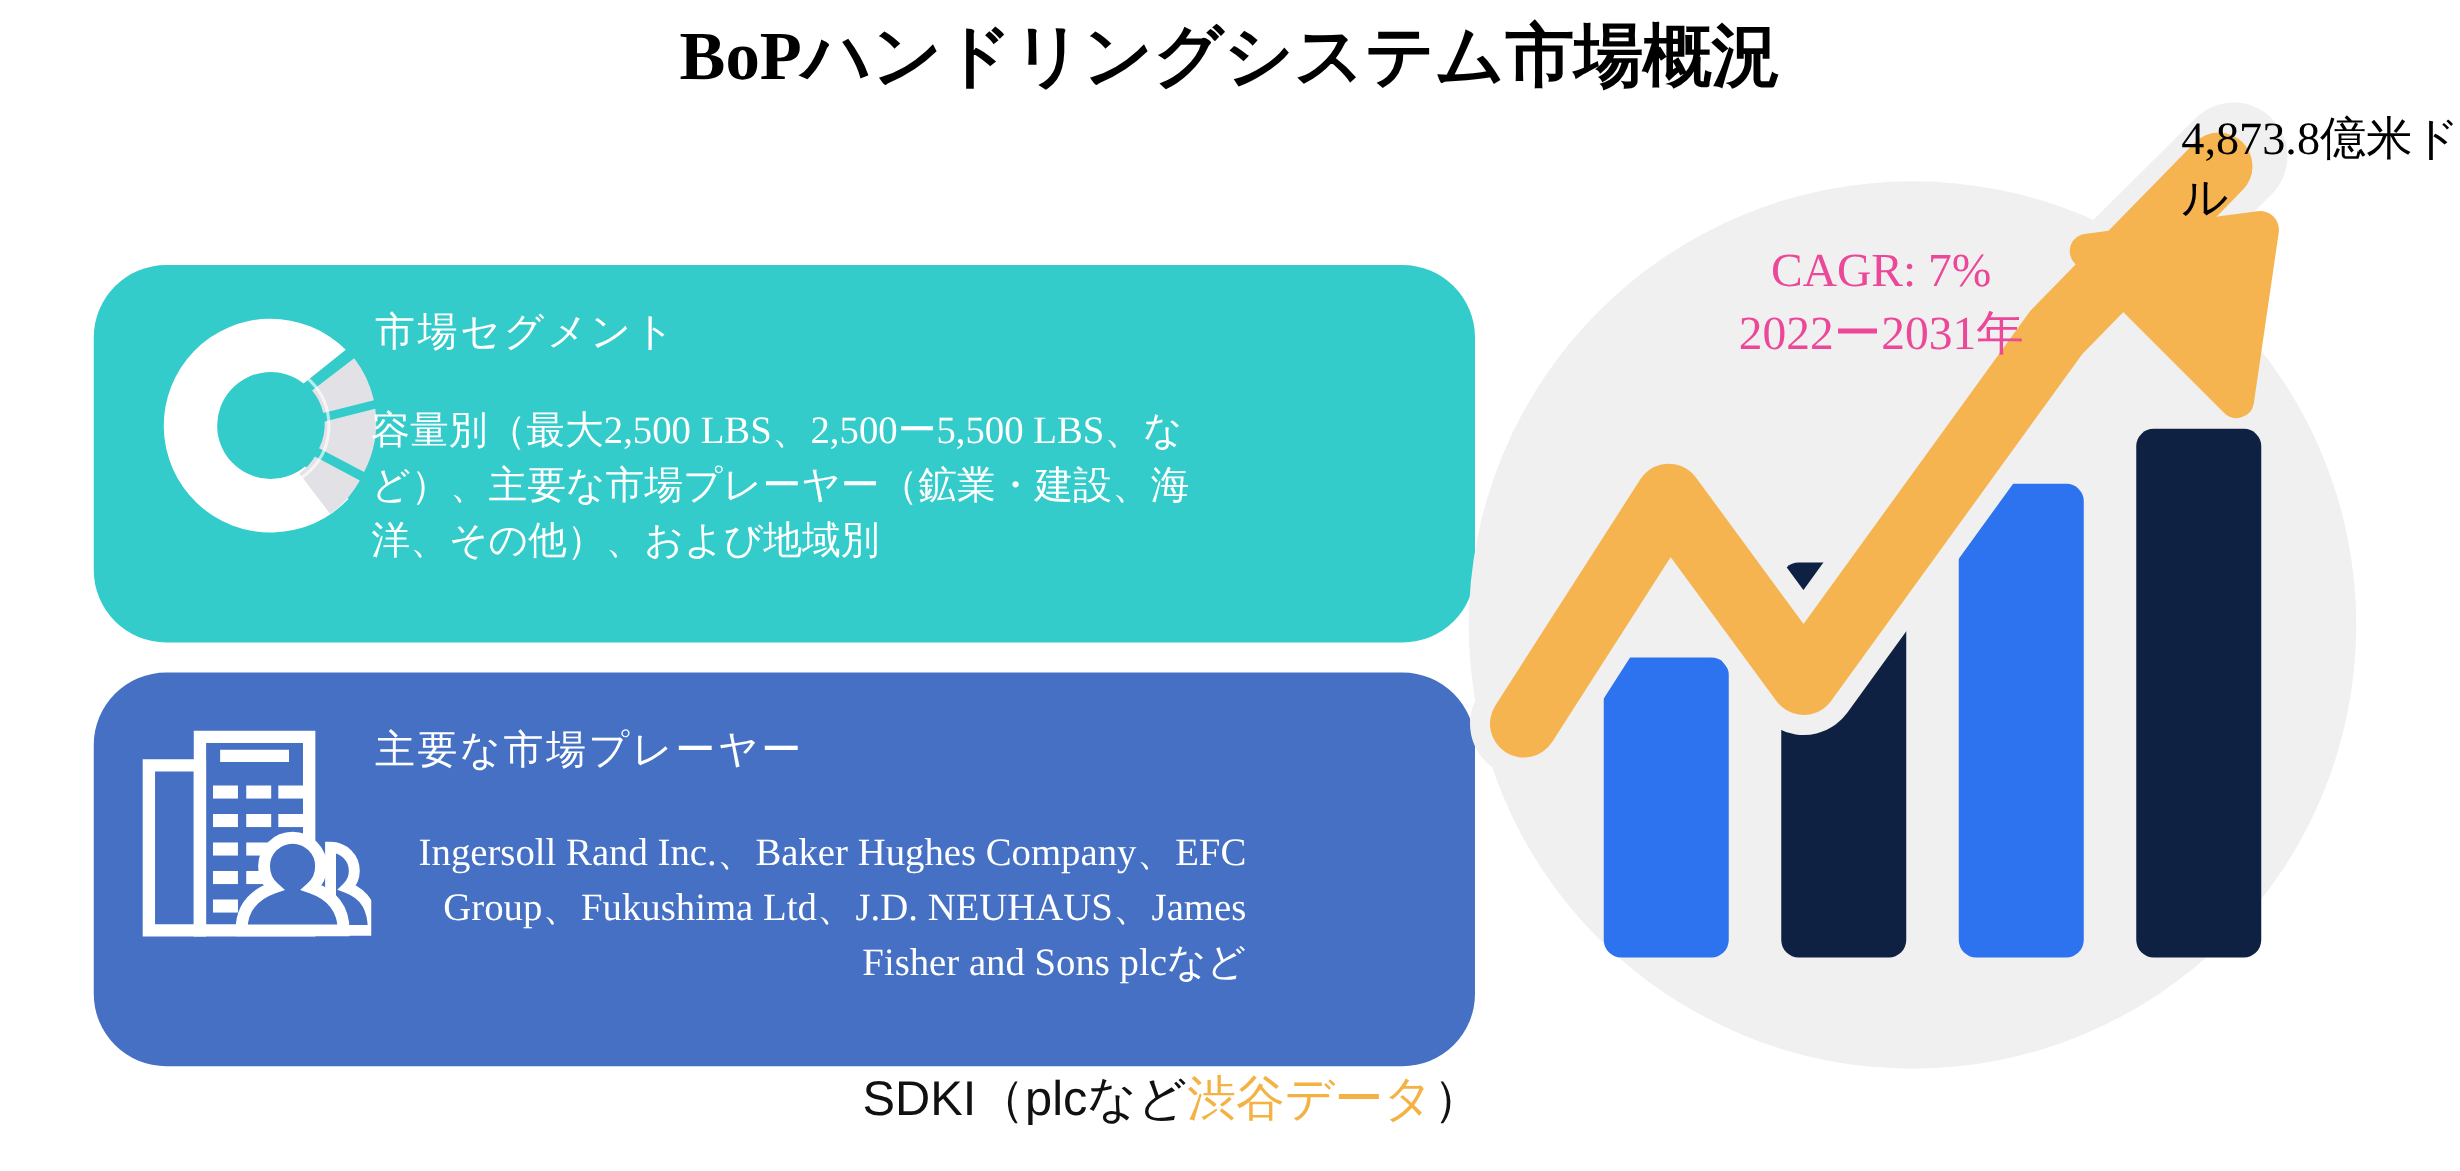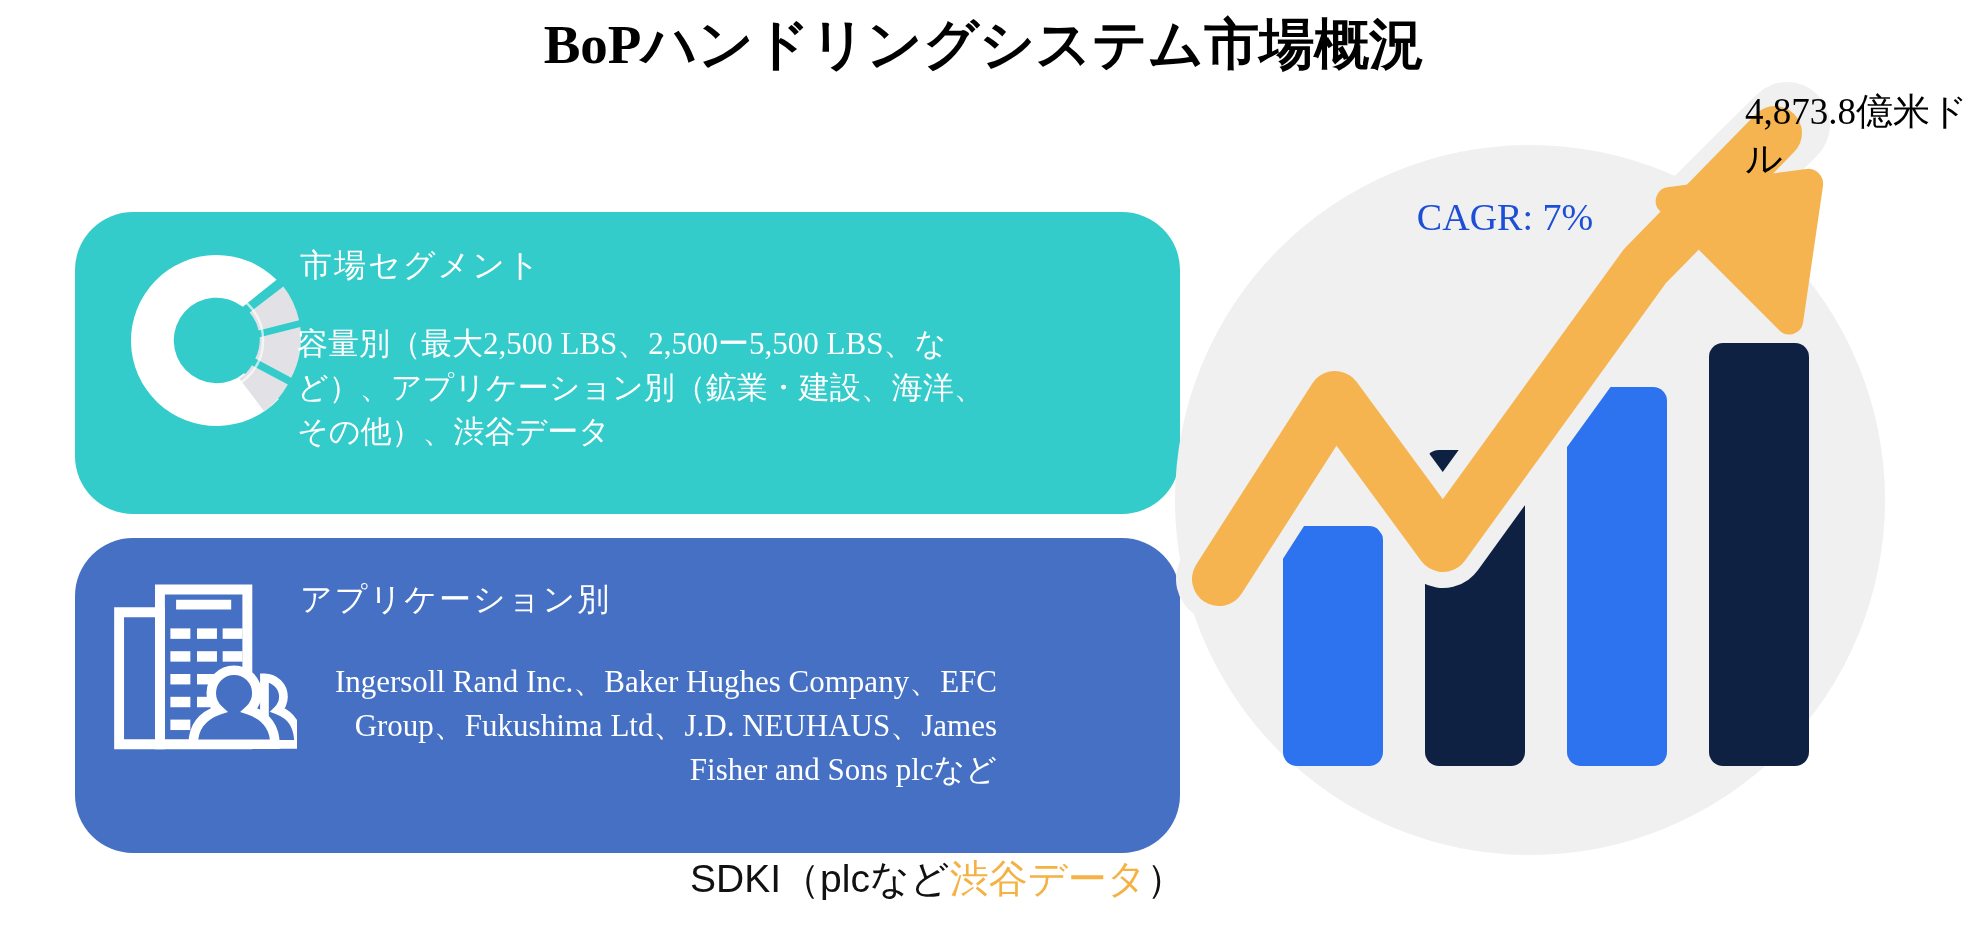--- a/index.html
+++ b/index.html
@@ -123,21 +123,21 @@
     overflow: visible;
   }
 
   #cagr-label {
     position: absolute;
     left: 1345px;
     top: 192px;
     width: 320px;
     text-align: center;
     z-index: 7;
-    color: #1d4ed8;
+    color: #ec4899;
     font-family: "Liberation Serif", "DejaVu Serif", serif;
     font-size: 38px;
     line-height: 50px;
   }
 
   #value-label {
     position: absolute;
     left: 1745px;
     top: 88px;
     width: 230px;
@@ -181,41 +181,42 @@
     </g>
 
     <polyline points="44,434 160,253 268,400 470,121 612,-20" fill="none" stroke="#f0f0f0" stroke-width="86" stroke-linecap="round" stroke-linejoin="round"></polyline>
 
     <polyline points="44,434 160,253 268,400 470,121 600,-12" fill="none" stroke="#f5b450" stroke-width="54" stroke-linecap="round" stroke-linejoin="round"></polyline>
     <path d="M 494,42 L 631,24 A 15 15 0 0 1 648,41 L 628,178 A 14 14 0 0 1 604,185 L 485,66 A 14 14 0 0 1 494,42 Z" fill="#f5b450"></path>
   </svg>
 
   <div id="cagr-label">
     <div>CAGR: 7%</div>
+    <div>2022ー2031年</div>
   </div>
 
   <div id="value-label">4,873.8億米ドル</div>
 
   <div id="segment-panel" class="panel"></div>
 
   <svg id="donut-icon" viewBox="0 0 100 100">
 
     <path d="M 78.5 23.0 A 38 38 0 1 0 79.5 76.0 L 64.0 64.5 A 19 19 0 1 1 63.5 35.0 Z" fill="#ffffff"></path>
 
     <path d="M 81.5 26.0 L 66.5 37.5 A 19 19 0 0 1 70.5 45.5 L 88.5 41.0 A 38 38 0 0 0 81.5 26.0 Z" fill="#e2e2e6"></path>
 
     <path d="M 89.0 44.0 L 71.0 48.5 A 19 19 0 0 1 69.0 58.0 L 85.0 66.5 A 38 38 0 0 0 89.0 44.0 Z" fill="#e2e2e6"></path>
 
     <path d="M 83.5 69.5 L 67.5 61.0 A 19 19 0 0 1 62.0 67.0 L 73.0 81.5 A 38 38 0 0 0 83.5 69.5 Z" fill="#e2e2e6"></path>
 
     <circle cx="50" cy="50" r="22.5" fill="none" stroke="#ffffff" stroke-width="1.1" opacity="0.65"></circle>
   </svg>
 
   <div id="segment-heading" class="panel-heading">市場セグメント</div>
-  <div id="segment-body" class="panel-body">容量別（最大2,500 LBS、2,500ー5,500 LBS、など）、アプリケーション別（鉱業・建設、海洋、その他）、渋谷データ</div>
+  <div id="segment-body" class="panel-body">容量別（最大2,500 LBS、2,500ー5,500 LBS、など）、主要な市場プレーヤー（鉱業・建設、海洋、その他）、および地域別</div>
 
   <div id="players-panel" class="panel"></div>
 
   <svg id="company-icon" viewBox="0 0 105 100">
     <g fill="none" stroke="#ffffff" stroke-width="5.2">
 
       <path d="M 11.5 27.5 L 33 27.5 L 33 97 L 11.5 97 Z"></path>
 
       <path d="M 33 15.5 L 79 15.5 L 79 97 L 33 97 Z"></path>
 
@@ -239,18 +240,18 @@
 
     <g>
       <path d="M 88 62 a 10 10 0 0 1 10 10 a 10 10 0 0 1 -3 7 c 8 3 11 9 11 18 l -18 0 l 0 -35 Z" fill="#4570c4" stroke="#ffffff" stroke-width="4.6"></path>
     </g>
 
     <g>
       <path d="M 72 58 a 12 12 0 0 1 12 12 a 12 12 0 0 1 -4 9 c 10 3.5 13.5 10 13.5 18 l -43 0 c 0 -8 3.5 -14.5 13.5 -18 a 12 12 0 0 1 -4 -9 a 12 12 0 0 1 12 -12 Z" fill="#4570c4" stroke="#ffffff" stroke-width="5"></path>
     </g>
   </svg>
 
-  <div id="players-heading" class="panel-heading">アプリケーション別</div>
+  <div id="players-heading" class="panel-heading">主要な市場プレーヤー</div>
   <div id="players-body" class="panel-body">Ingersoll Rand Inc.、Baker Hughes Company、EFC Group、Fukushima Ltd、J.D. NEUHAUS、James Fisher and Sons plcなど</div>
 
   <div id="source-caption"><span>SDKI（plcなど</span><span class="accent">渋谷データ</span><span>）</span></div>
 
 </div>
 
 </body></html>

